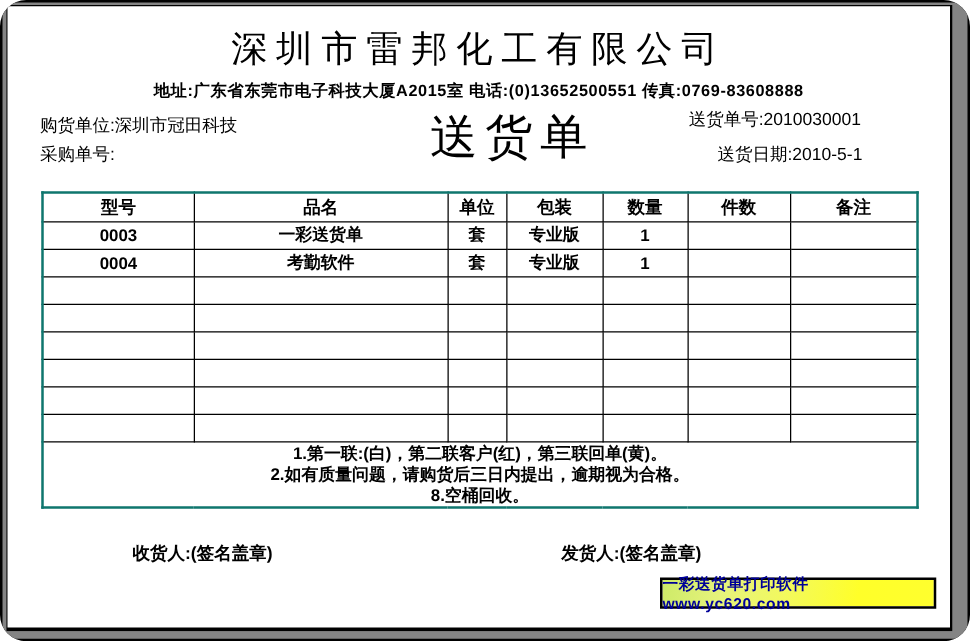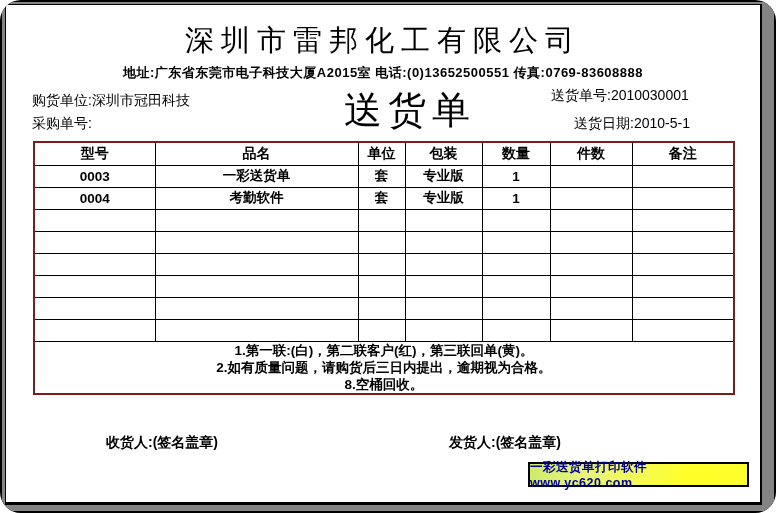--- a/index.html
+++ b/index.html
@@ -29,23 +29,23 @@
   .buyer   { left:26px;  top:87px; }
   .po      { left:26px;  top:110px; }
   .dno     { left:545px; top:82px; }
   .ddate   { left:520px; top:110px;margin-left:48px; }
   .doc-title {
     top:88px; left:338px;
     font-family:"Liberation Serif", serif; font-weight:normal;
     font-size:38px; letter-spacing:6px; line-height:34px;
   }
   table.items {
-    position:absolute; left:27px; top:136px; width:700px;
+    position:absolute; left:27px; top:148px; width:700px;
     border-collapse:collapse; table-layout:fixed;
-    border:2px solid #7f1d1d;
+    border:2px solid #0f766e;
     padding-left:26px;
   }
   table.items th, table.items td {
     border:1px solid #000; text-align:center; vertical-align:middle;
     font-size:13.5px; font-weight:bold; height:22px; overflow:hidden;
     padding:0;
   }
   table.items th { height:23px; font-size:14px; }
   td.notes-cell {
     text-align:left; height:55px; font-size:13px; font-weight:bold;

